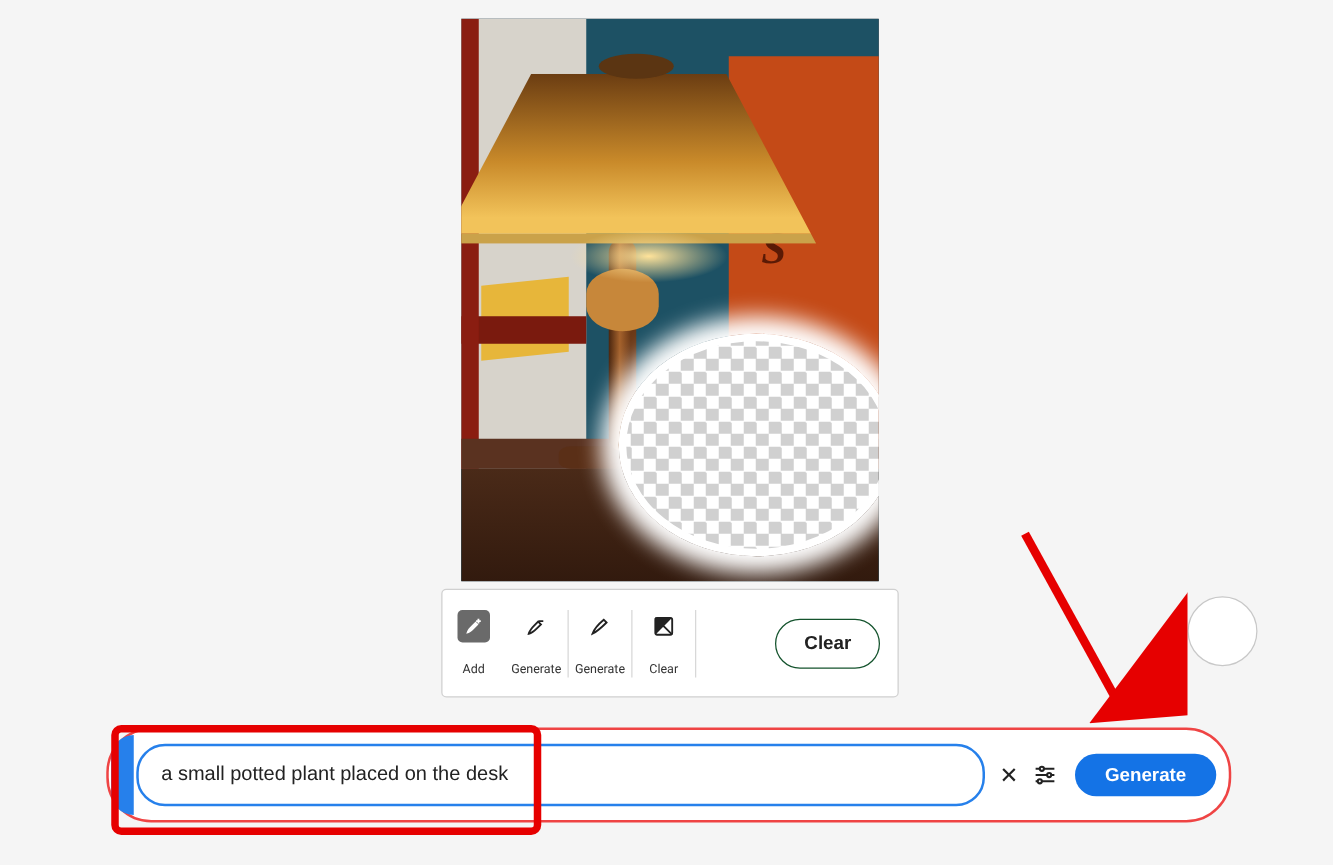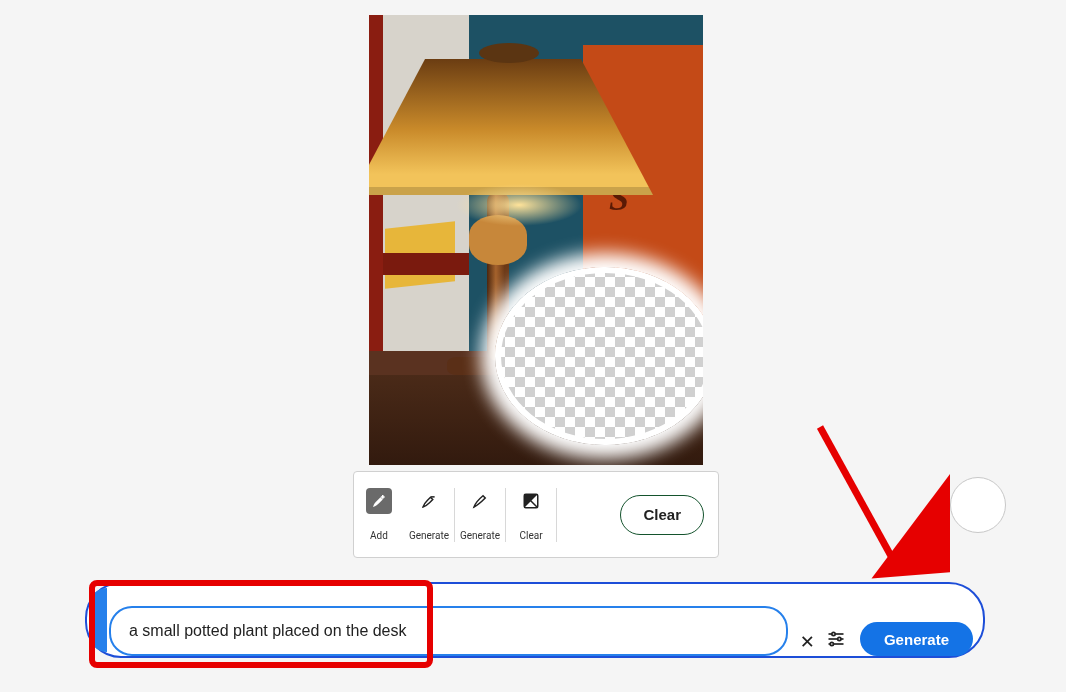--- a/index.html
+++ b/index.html
@@ -58,22 +58,22 @@
   .ticon.active{background:#6a6a6a;color:#fff;}
   .clearBtn{
     margin-left:auto;margin-right:14px;
     height:40px;padding:0 22px;border:1px solid #14532d;border-radius:20px;
     background:#fff;font-weight:700;font-size:15px;color:#222;cursor:pointer;
   }
 
   
   .barWrap{
     position:absolute;left:85px;top:582px;width:896px;height:72px;
-    border:2px solid #1d4ed8;border-radius:36px;background:#fff;
-    display:flex;align-items:flex-end;
+    border:2px solid #ef4444;border-radius:36px;background:#fff;
+    display:flex;align-items:center;
   }
   .barBlue{position:absolute;left:2px;top:4px;bottom:4px;width:18px;border-radius:30px 0 0 30px;background:#2680eb;}
   .promptInput{
     position:relative;margin-left:22px;height:46px;width:696px;
     border:2px solid #2680eb;border-radius:23px;background:#fff;
     padding:0 18px;font-size:16px;color:#222;outline:none;
   }
   .promptHL{
     position:absolute;left:89px;top:580px;width:332px;height:76px;
     border:6px solid #e60000;border-radius:8px;pointer-events:none;

